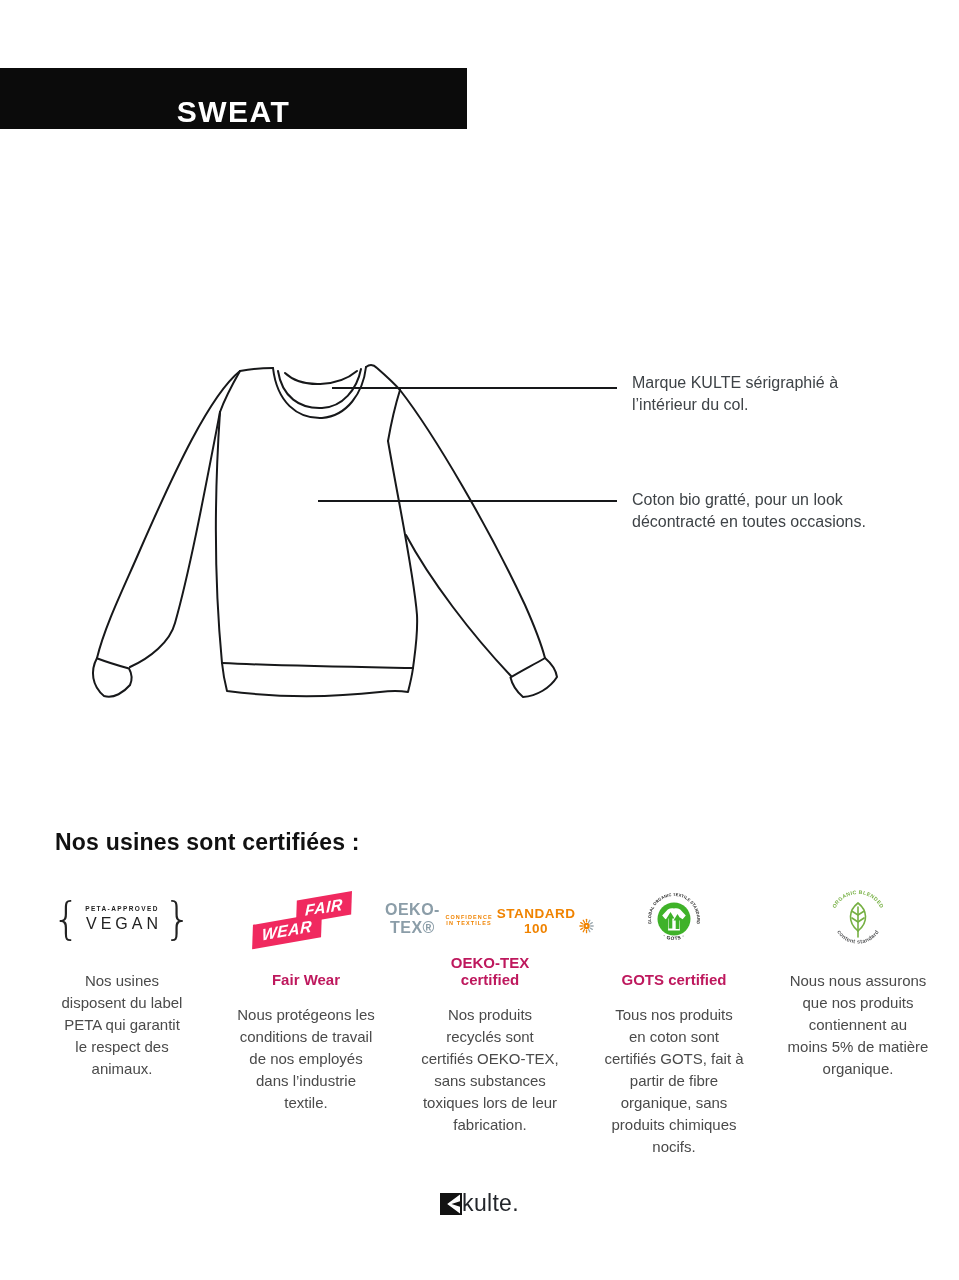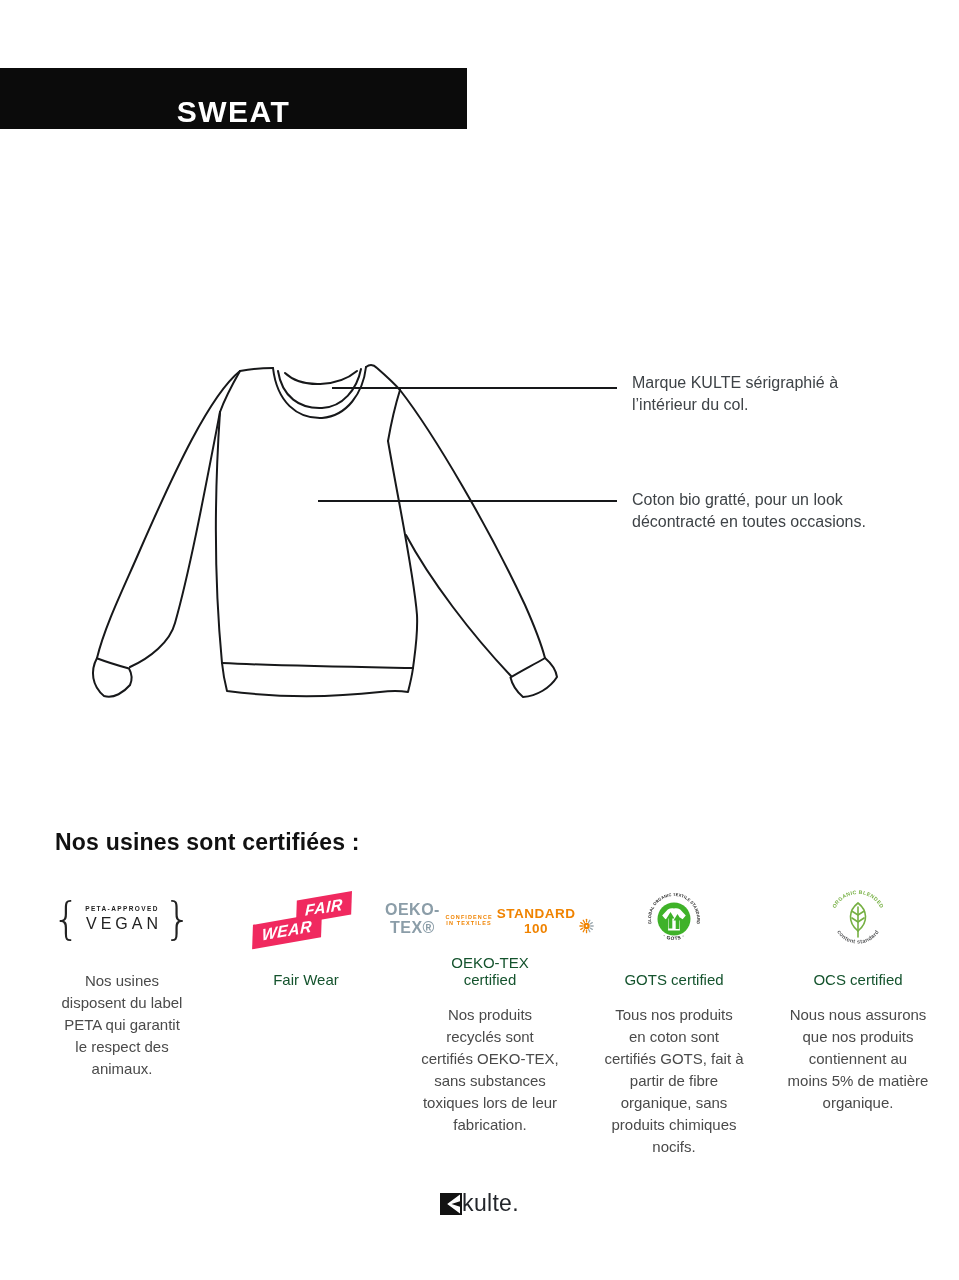--- a/index.html
+++ b/index.html
@@ -33,21 +33,21 @@
 
   
   .certs-heading {
     left:55px; top:829px; font-size:23px; font-weight:700; color:#111111; letter-spacing:0.2px;
   }
   .certs-row { left:30px; top:884px; width:920px; display:flex; }
   .cert-col { width:184px; text-align:center; }
   .cert-logo-box { height:70px; display:flex; align-items:center; justify-content:center; }
   .cert-title {
     min-height:34px; display:flex; align-items:flex-end; justify-content:center;
-    font-size:15px; font-weight:400; color:#14532d; line-height:17px; white-space:pre-line;
+    font-size:15px; font-weight:700; color:#be185d; line-height:17px; white-space:pre-line;
   }
   .cert-desc {
     margin-top:16px; font-size:15px; line-height:22px; color:#4a4a4a; white-space:pre-line;
   }
 
   
   .peta-logo { display:flex; align-items:center; gap:5px; color:#222; }
   .peta-brace { font-family:"DejaVu Sans", sans-serif; font-size:44px; font-weight:300; line-height:44px; }
   .peta-mid { display:flex; flex-direction:column; align-items:center; gap:3px; }
   .peta-approved { font-size:6.5px; font-weight:700; letter-spacing:1.4px; }
@@ -141,20 +141,25 @@
   </div>
 
   <div class="cert-col">
     <div class="cert-logo-box">
       <div class="fw-logo">
         <div class="fw-bar fw-fair">FAIR</div>
         <div class="fw-bar fw-wear">WEAR</div>
       </div>
     </div>
     <div class="cert-title">Fair Wear</div>
+    <div class="cert-desc">Nous protégeons les
+conditions de travail
+de nos employés
+dans l’industrie
+textile.</div>
   </div>
 
   <div class="cert-col">
     <div class="cert-logo-box">
       <div class="oeko-logo">
         <div class="oeko-text">
           <span class="oeko-name">OEKO-TEX®</span>
           <span class="oeko-tagline">CONFIDENCE IN TEXTILES</span>
           <span class="oeko-standard">STANDARD 100</span>
         </div>
@@ -231,21 +236,20 @@
           <path d="M 32,44 L 32,50"></path>
         </g>
         <text font-size="5.2" font-weight="bold" letter-spacing="0.4" fill="#76B043">
           <textPath href="#ocsTop" startOffset="50%" text-anchor="middle">ORGANIC BLENDED</textPath>
         </text>
         <text font-size="5.6" font-weight="bold" letter-spacing="0.3" fill="#58595B">
           <textPath href="#ocsBottom" startOffset="50%" text-anchor="middle">content standard</textPath>
         </text>
       </svg>
     </div>
-    <div class="cert-title">OCS certified</div>
     <div class="cert-desc">Nous nous assurons
 que nos produits
 contiennent au
 moins 5% de matière
 organique.</div>
   </div>
 
 </div>
 
 <div class="abs footer">

